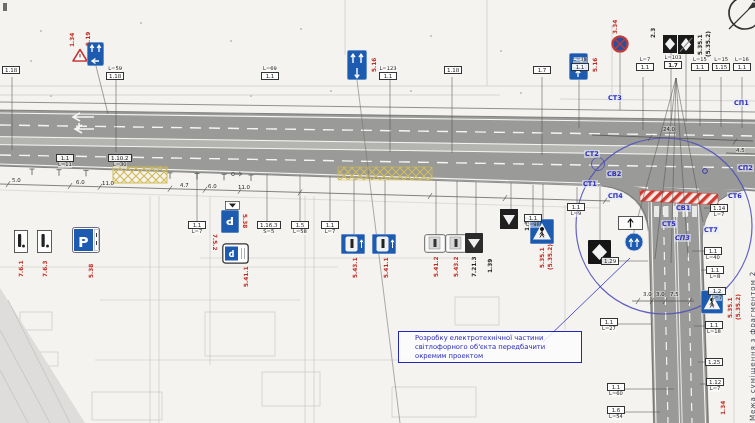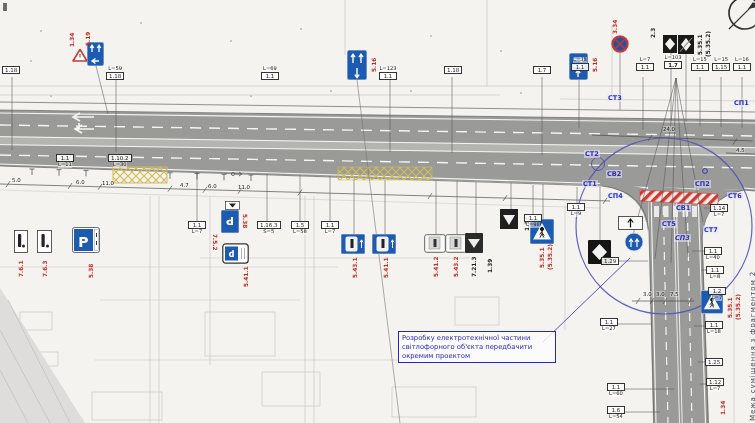--- a/index.html
+++ b/index.html
@@ -16,21 +16,21 @@
         padding:0 2px;min-width:12px;}
   .lbox.bold .code{border-width:1.7px;font-weight:bold;}
   .lbox .sup,.lbox .sub{font-size:5.2px;background:rgba(255,255,255,.5);}
   .cmark{position:absolute;font-size:6.5px;font-weight:bold;color:#2d2dbb;
         background:rgba(230,234,250,.55);padding:0 1px;z-index:4;white-space:nowrap;}
   .vcode{position:absolute;font-size:5.8px;color:#c22a20;transform-origin:0 0;
         white-space:nowrap;z-index:4;font-weight:bold;}
   .dim{position:absolute;font-size:5.4px;color:#222;z-index:4;background:rgba(244,243,240,.4);}
   .callout{position:absolute;left:398px;top:331px;width:150px;z-index:5;
         border:1.2px solid #2626bd;color:#2626bd;background:rgba(252,252,253,.82);
-        font-size:6.8px;line-height:1.3;padding:2px 3px;}
+        font-size:6.8px;line-height:1.3;padding:2px 16px;}
   .cornertext{position:absolute;left:748px;top:421px;transform:rotate(-90deg);
         transform-origin:0 0;font-size:7.2px;letter-spacing:.8px;color:#4a4a58;
         white-space:nowrap;z-index:4;}
   .signP{fill:#fff;font-family:"DejaVu Sans",sans-serif;font-weight:bold;}
 </style>
 </head>
 <body>
 
 <div class="stage">
 
@@ -351,21 +351,21 @@
 </div>
 
 <div class="layer">
 
 <div class="cmark" style="left: 607px; top: 94px;"><span>СТ3</span></div>
       <div class="cmark" style="left: 733px; top: 99px;"><span>СП1</span></div>
       <div class="cmark" style="left: 584px; top: 150px;"><span>СТ2</span></div>
       <div class="cmark" style="left: 582px; top: 180px;"><span>СТ1</span></div>
       <div class="cmark" style="left: 606px; top: 170px;"><span>СВ2</span></div>
       <div class="cmark" style="left: 607px; top: 192px;"><span>СП4</span></div>
-      <div class="cmark" style="left: 694px; top: 164px; margin-top: 16px;"><span>СП2</span></div>
+      <div class="cmark" style="left: 737px; top: 164px;"><span>СП2</span></div>
       <div class="cmark" style="left: 727px; top: 192px;"><span>СТ6</span></div>
       <div class="cmark" style="left: 675px; top: 204px;"><span>СВ1</span></div>
       <div class="cmark" style="left: 661px; top: 220px;"><span>СТ5</span></div>
       <div class="cmark" style="left: 674px; top: 234px; font-style: italic;"><span>СП3</span></div>
       <div class="cmark" style="left: 703px; top: 226px;"><span>СТ7</span></div>
     </div>
 
 <div class="layer">
 
 <div class="vcode" style="left: 69px; top: 47px; transform: rotate(-90deg);">1.34</div>

